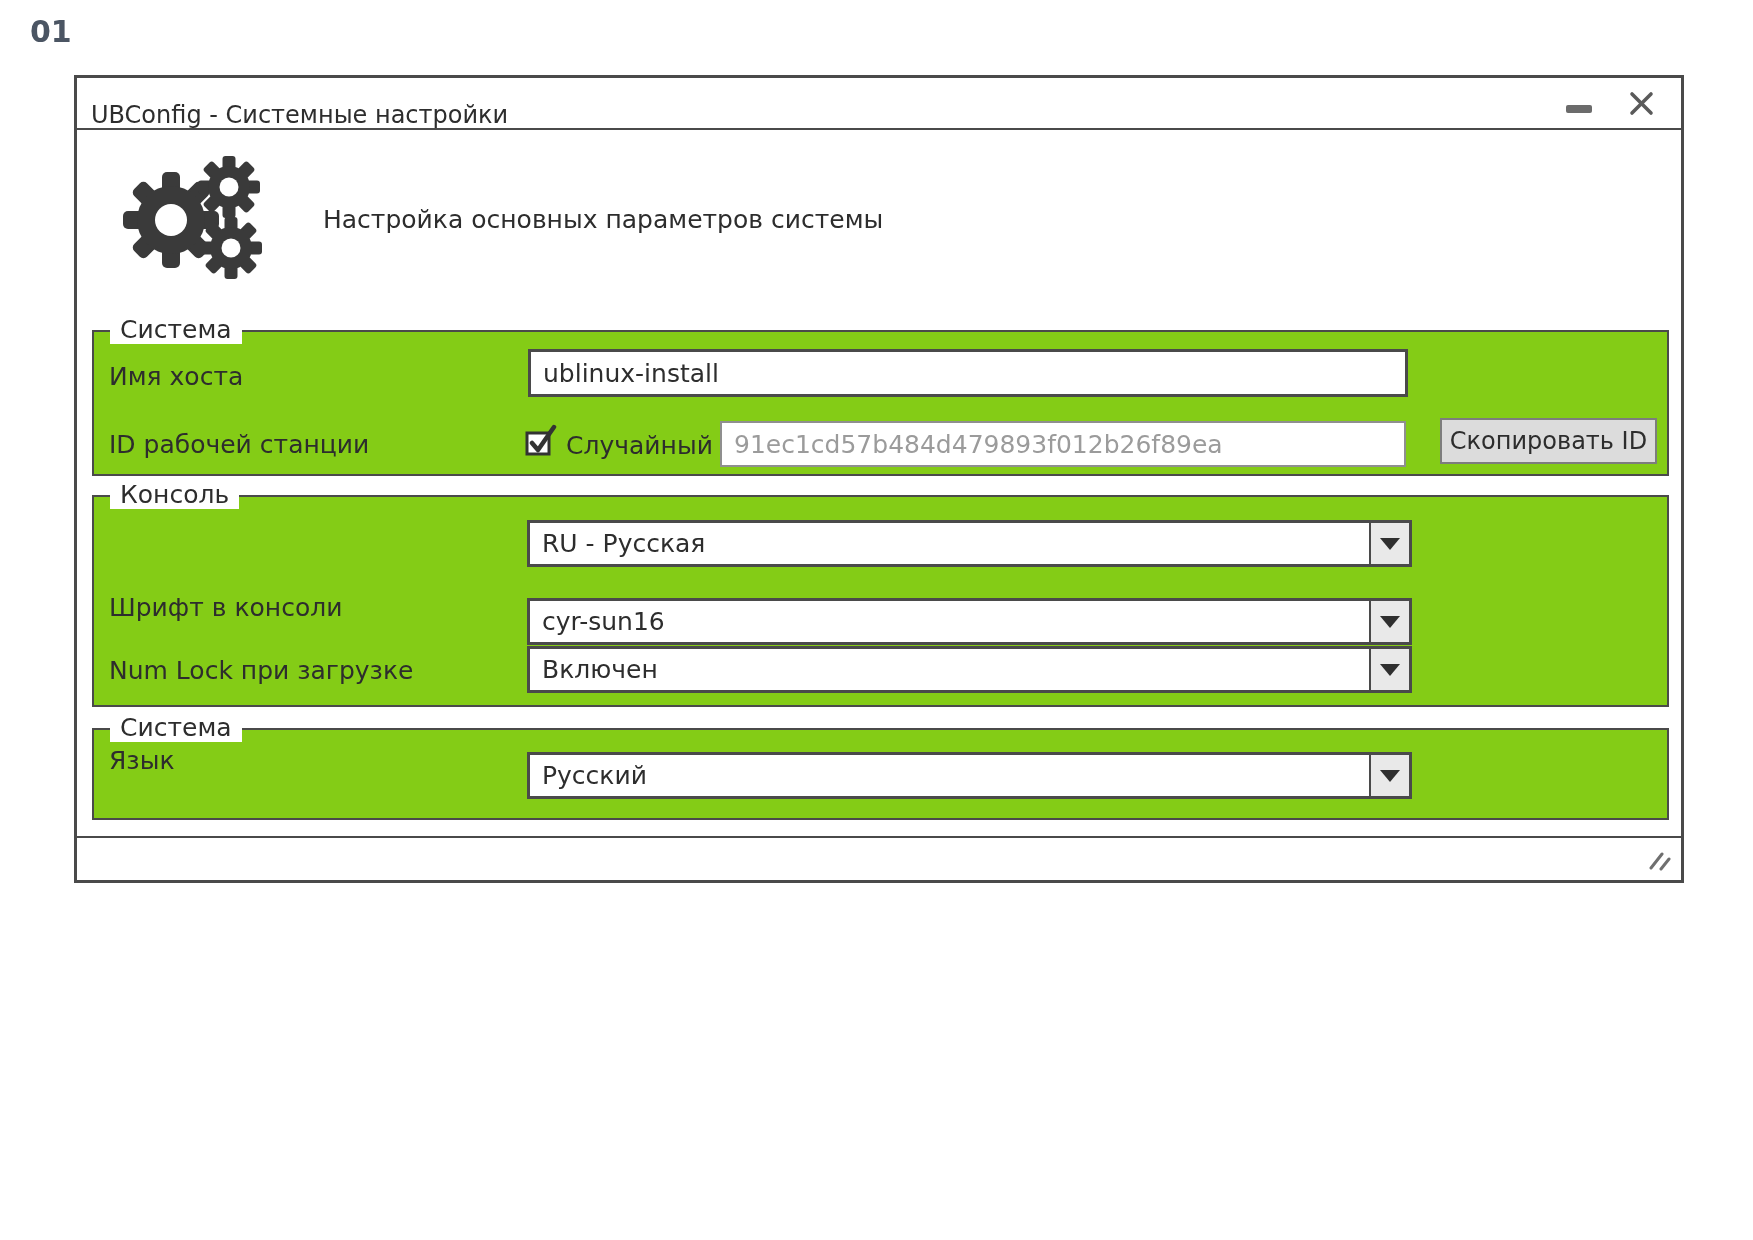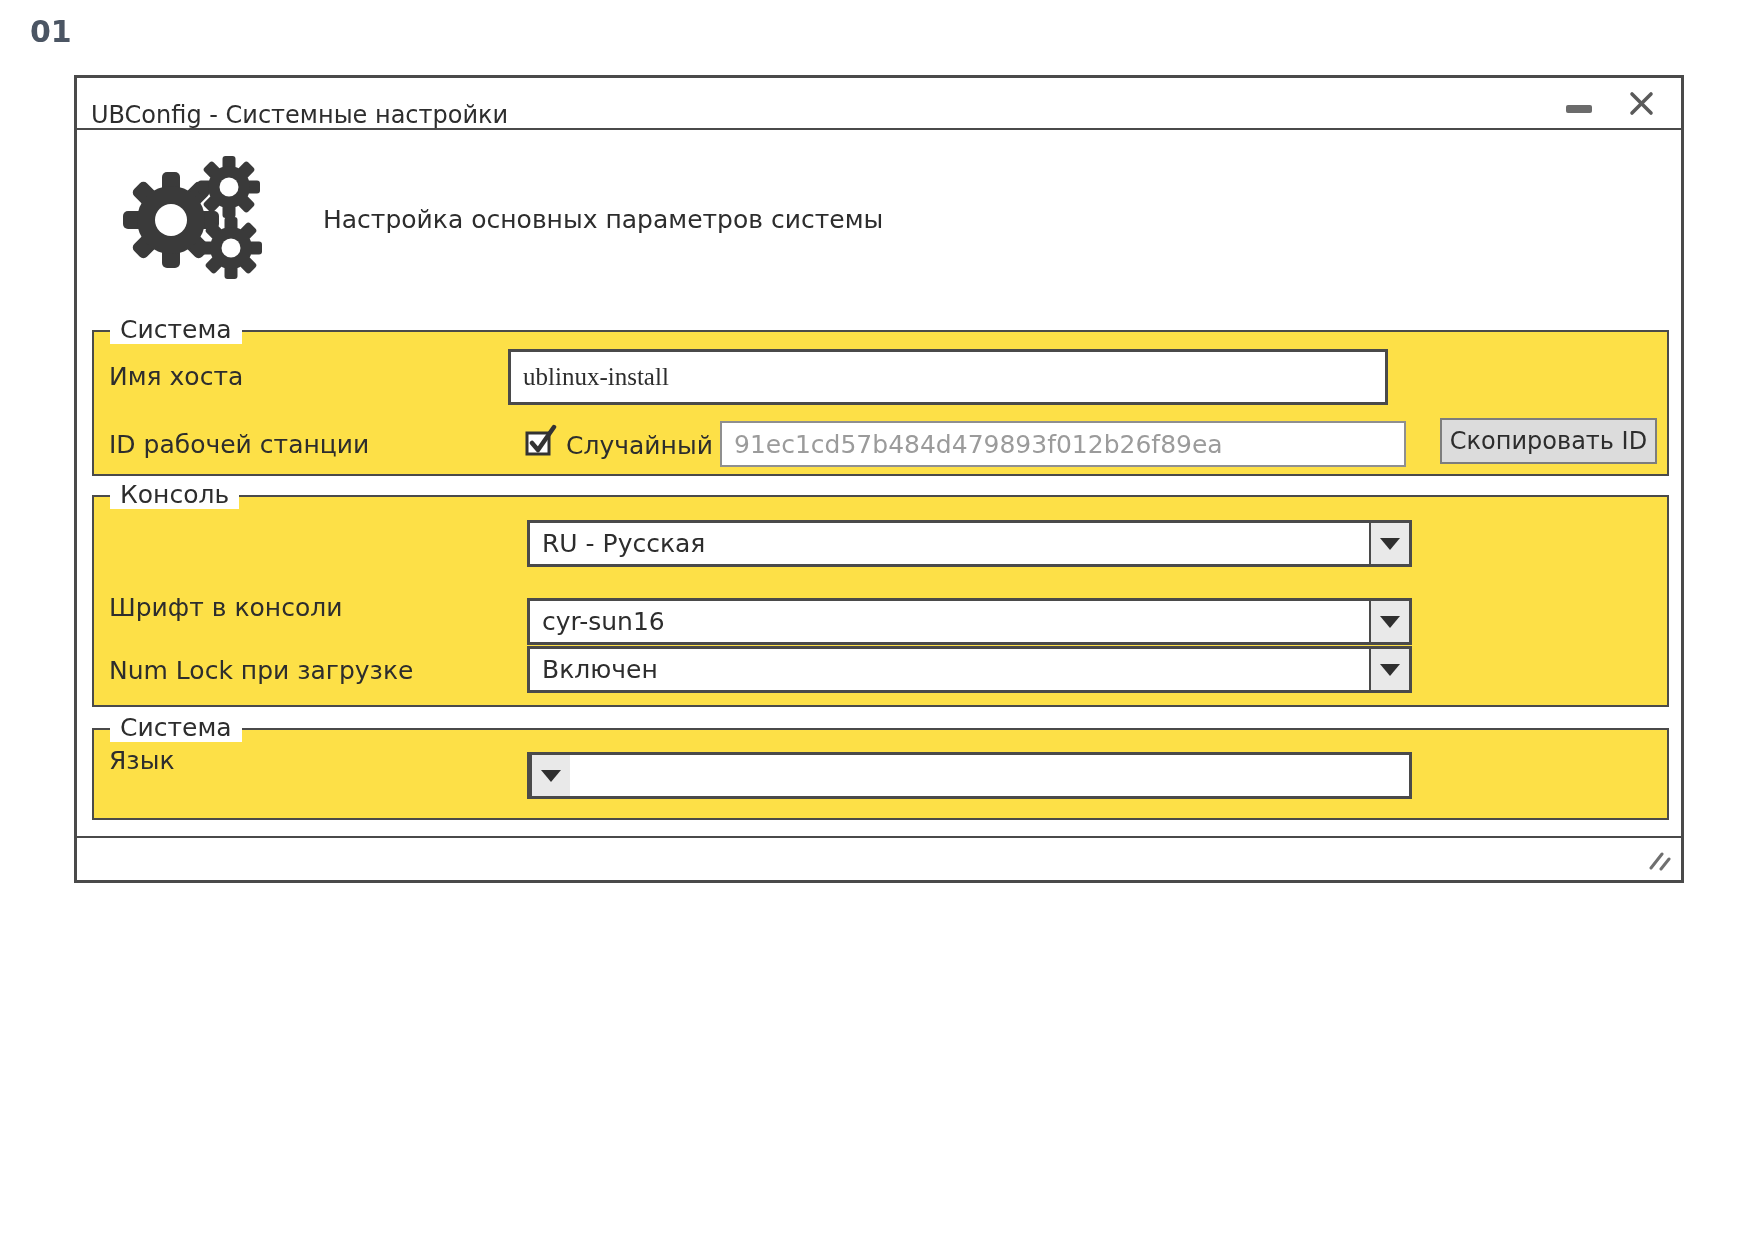--- a/index.html
+++ b/index.html
@@ -23,21 +23,21 @@
   .title { font-size:24px; white-space:nowrap;margin-top:24px; }
   .controls { margin-left:auto; display:flex; align-items:center; gap:36px; padding-right:12px; }
   .min-btn { width:26px; height:8px; background:#6b6b6b; border-radius:2px; margin-top:12px; cursor:pointer; }
   .close-btn { cursor:pointer; display:flex; }
 
   .header-icon { position:absolute; left:44px; top:76px; }
   .header-desc { position:absolute; left:246px; top:127px; font-size:25px; white-space:nowrap; }
 
   .group {
     position:absolute; left:15px; width:1577px;
-    border:2px solid #4a4a4a; background:#fde047;
+    border:2px solid #4a4a4a; background:#84cc16;
   }
   .group-system  { top:252px; height:146px; }
   .group-console { top:417px; height:212px; }
   .group-locale  { top:650px; height:92px; }
   .legend {
     position:absolute; top:-17px; left:16px; background:#fff;
     padding:0 10px; font-size:25px; white-space:nowrap;
   }
 
   .field-label { position:absolute; left:15px; font-size:25px; white-space:nowrap; }
@@ -178,21 +178,21 @@
         </g>
       </g>
     </svg>
   </div>
   <div class="header-desc">Настройка основных параметров системы</div>
 
   <div class="group group-system">
     <span class="legend">Система</span>
 
     <span class="field-label" style="top:30px;">Имя хоста</span>
-    <input class="text-input" style="left: 414px; top: 17px; width: 880px; height: 56px; font-family: Liberation Serif, serif;" value="ublinux-install">
+    <input class="text-input" style="left: 434px; top: 17px; width: 880px; height: 48px;" value="ublinux-install">
 
     <span class="field-label" style="top:98px;">ID рабочей станции</span>
 
     <span class="checkbox" style="left:430px; top:92px;">
       <svg width="34" height="32" viewBox="0 0 34 32">
         <rect x="3" y="9" width="22" height="21" fill="#ffffff" stroke="#333333" stroke-width="3"></rect>
         <polyline points="8,19 14,26 30,3" fill="none" stroke="#333333" stroke-width="4.5" stroke-linecap="round" stroke-linejoin="round"></polyline>
       </svg>
     </span>
     <span class="field-label" style="left:472px; top:99px;">Случайный</span>
@@ -227,20 +227,21 @@
           <span class="tri"></span>
         </span>
     </div>
   </div>
 
   <div class="group group-locale">
     <span class="legend">Система</span>
 
     <span class="field-label" style="top:16px;">Язык</span>
     <div class="combo" style="top:22px;">
+      <span class="combo-value">Русский</span>
       <span class="combo-arrow">
           <span class="tri"></span>
         </span>
     </div>
   </div>
 
   <div class="statusbar">
     <span class="grip">
       <svg width="24" height="22" viewBox="0 0 24 22">
         <line x1="2" y1="19" x2="13" y2="5" stroke="#6f6f6f" stroke-width="3" stroke-linecap="round"></line>

